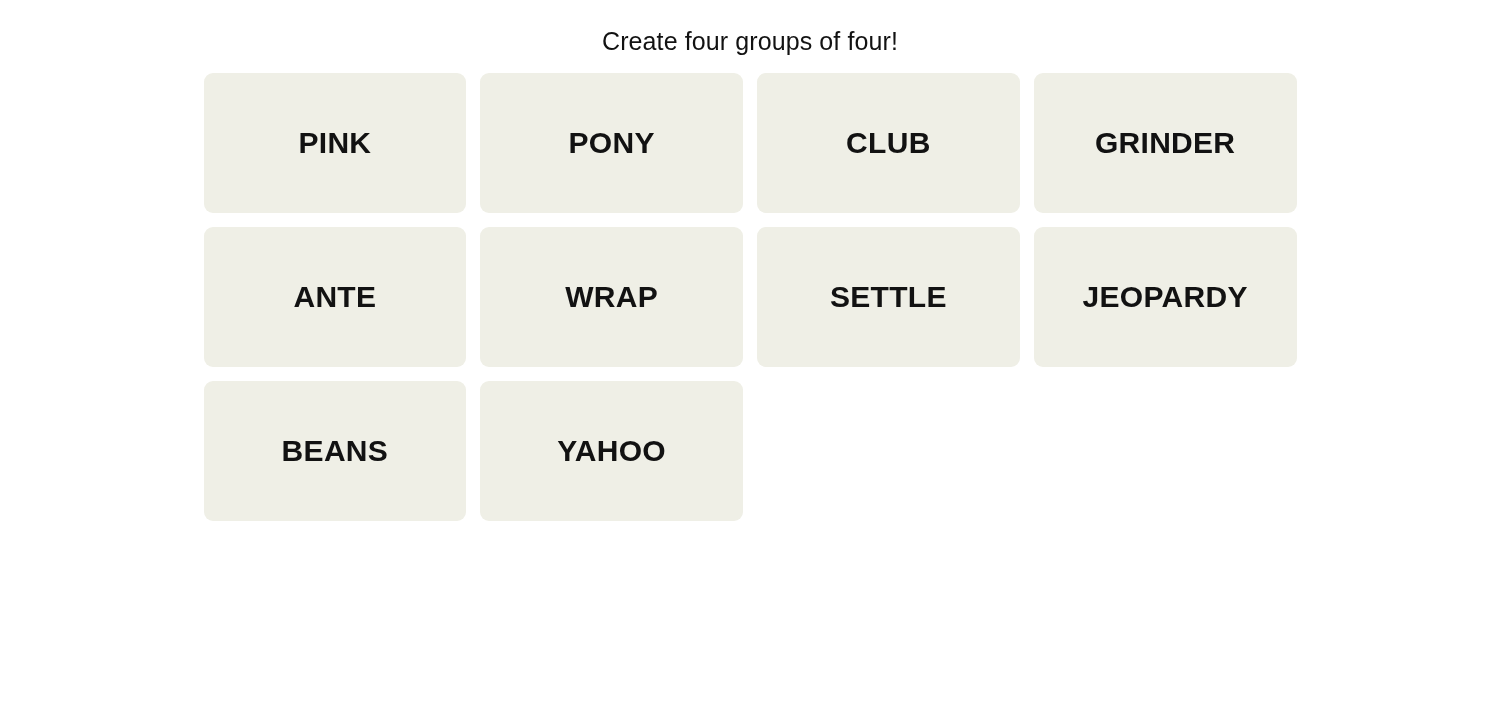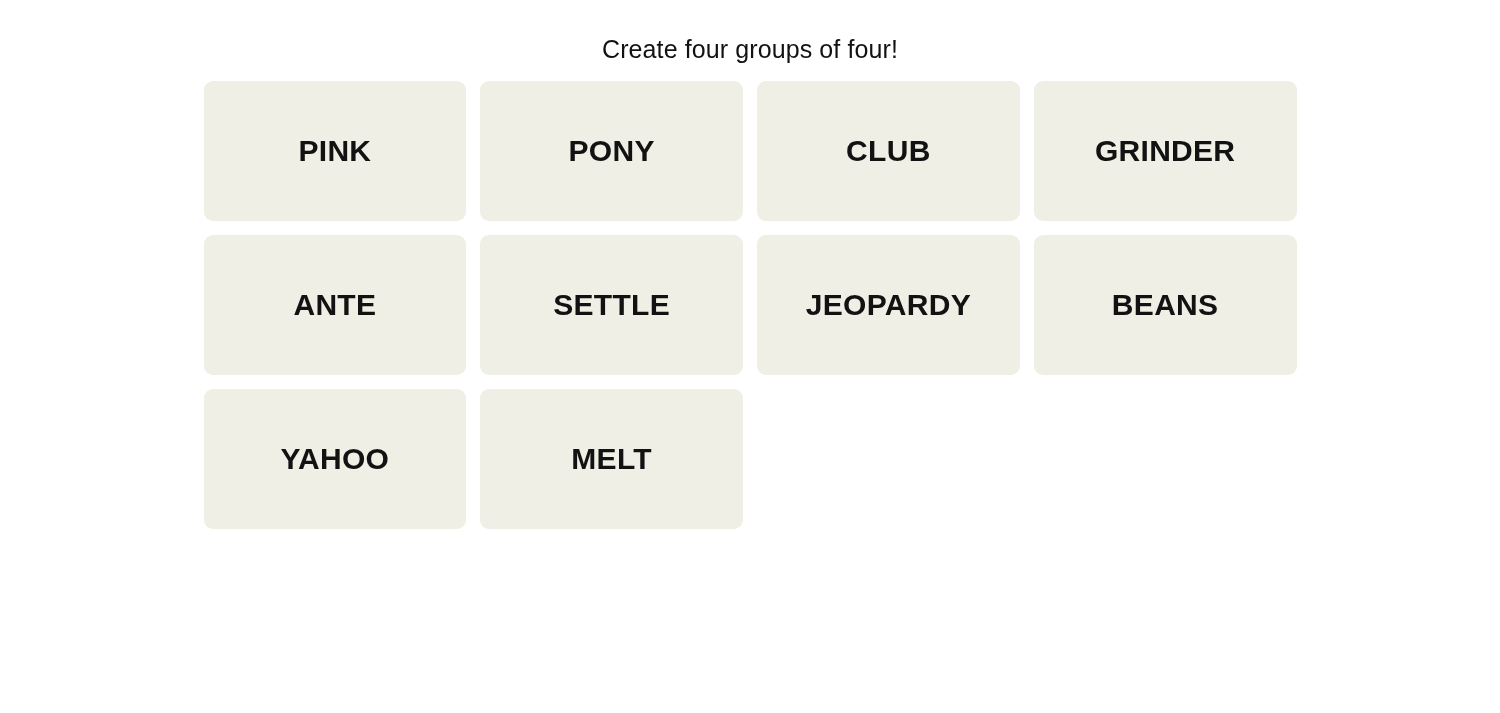--- a/index.html
+++ b/index.html
@@ -18,21 +18,21 @@
   .page {
     position: relative;
     width: 1500px;
     height: 713px;
     background: #ffffff;
     box-sizing: border-box;
   }
 
   .instruction-bar {
     width: 100%;
-    padding-top: 33px;
+    padding-top: 25px;
     text-align: center;
   }
 
   .instruction-text {
     display: inline-block;
     font-family: "Liberation Sans", "DejaVu Sans", sans-serif;
     font-size: 25px;
     font-weight: 400;
     color: #121212;
     letter-spacing: 0.1px;
@@ -109,39 +109,39 @@
       <button class="tile">
         <span class="tile-label">GRINDER</span>
       </button>
 
 
       <button class="tile">
         <span class="tile-label">ANTE</span>
       </button>
 
 
+      <button class="tile">
+        <span class="tile-label">WRAP</span>
+      </button>
 
       <button class="tile">
         <span class="tile-label">SETTLE</span>
       </button>
 
       <button class="tile">
         <span class="tile-label">JEOPARDY</span>
       </button>
 
       <button class="tile">
         <span class="tile-label">BEANS</span>
       </button>
 
       <button class="tile">
         <span class="tile-label">YAHOO</span>
       </button>
 
 
-      <button class="tile">
-        <span class="tile-label">MELT</span>
-      </button>
 
 
     </div>
   </div>
 
 </div>
 
 </body></html>

